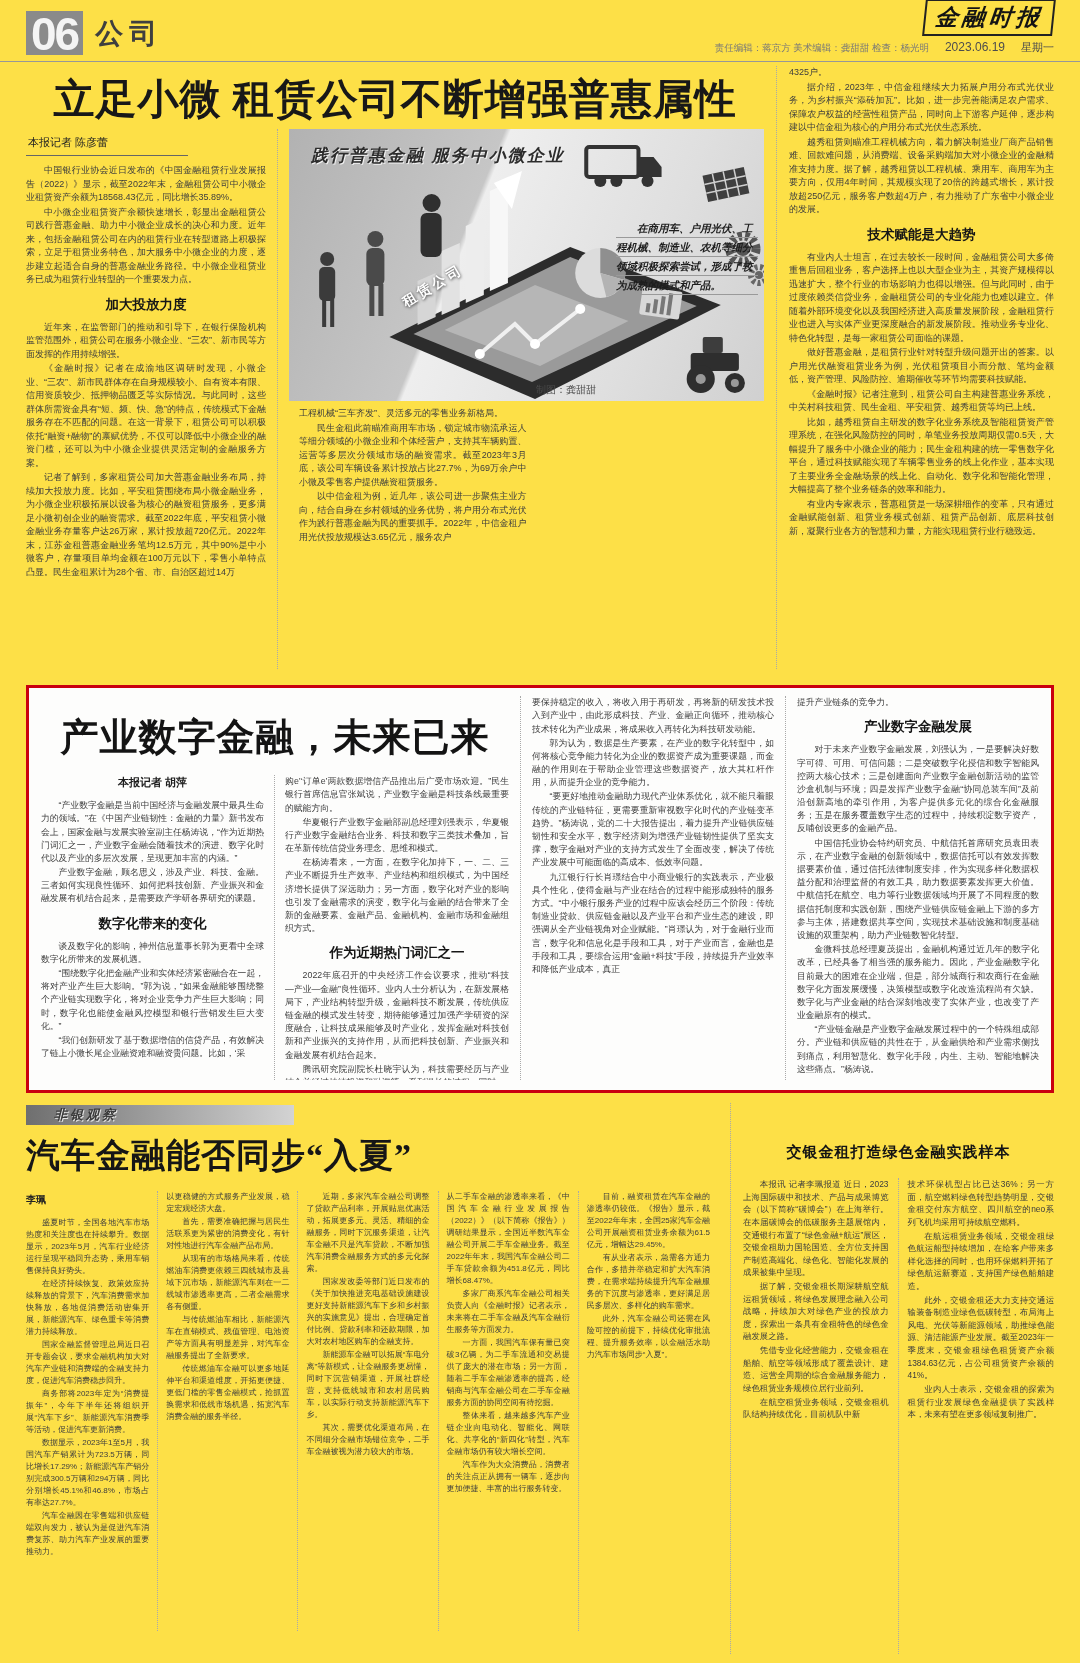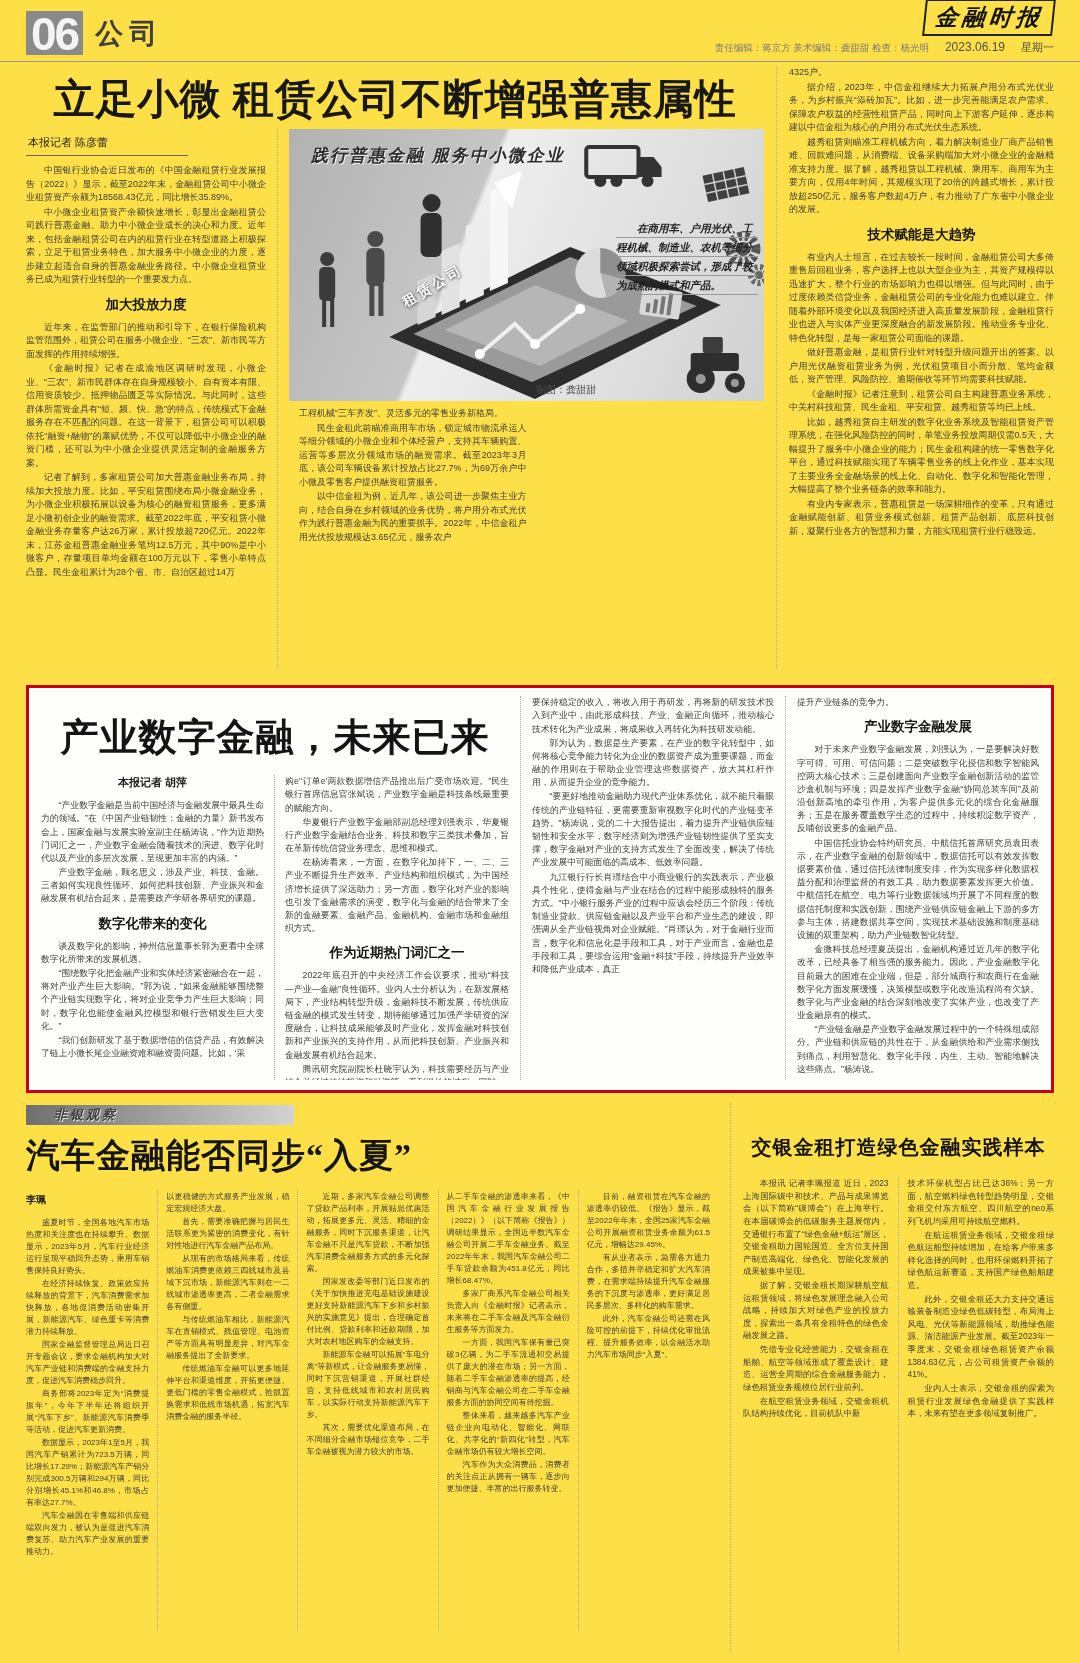--- a/index.html
+++ b/index.html
@@ -71,22 +71,22 @@
   .badge-text{font-style:italic;font-weight:900;font-size:13px;letter-spacing:3px;color:#3a3a3a;
               text-shadow:1px 1px 0 #e2e2e2;}
   .bl-headline{font-family:"Liberation Serif","DejaVu Serif",serif;font-weight:900;font-size:34px;
                margin:2px 0 12px;letter-spacing:1px;color:#161616;}
   .bl-cols{display:flex;height:440px;overflow:hidden;}
   .bl-col{flex:1;box-sizing:border-box;padding:0 8px;border-left:1px dotted #a9a9a9;overflow:hidden;}
   .bl-col:first-child{border-left:none;padding-left:0;}
   .bl-byline{font-size:10px;font-weight:700;margin:2px 0 10px;color:#222;}
   .bottom-left .para{font-size:8px;line-height:1.5;}
   .bottom-right{flex:1;margin-left:12px;padding-left:12px;border-left:1px dotted #a9a9a9;min-width:0;}
-  .br-headline{font-family:"Liberation Serif","DejaVu Serif",serif;font-weight:700;font-size:20px;
-               text-align:center;margin:31px 8px 16px;letter-spacing:1px;color:#141414;}
+  .br-headline{font-family:"Liberation Serif","DejaVu Serif",serif;font-weight:700;font-size:15px;
+               text-align:center;margin:40px 8px 16px;letter-spacing:1px;color:#141414;}
   .br-cols{display:flex;height:476px;overflow:hidden;}
   .br-col{width:50%;box-sizing:border-box;overflow:hidden;}
   .br-col:first-child{padding-right:9px;border-right:1px dotted #a9a9a9;}
   .br-col:last-child{padding-left:9px;}
   .bottom-right .para{font-size:8.4px;}
 </style>
 </head>
 <body>
 
 <div class="page">

